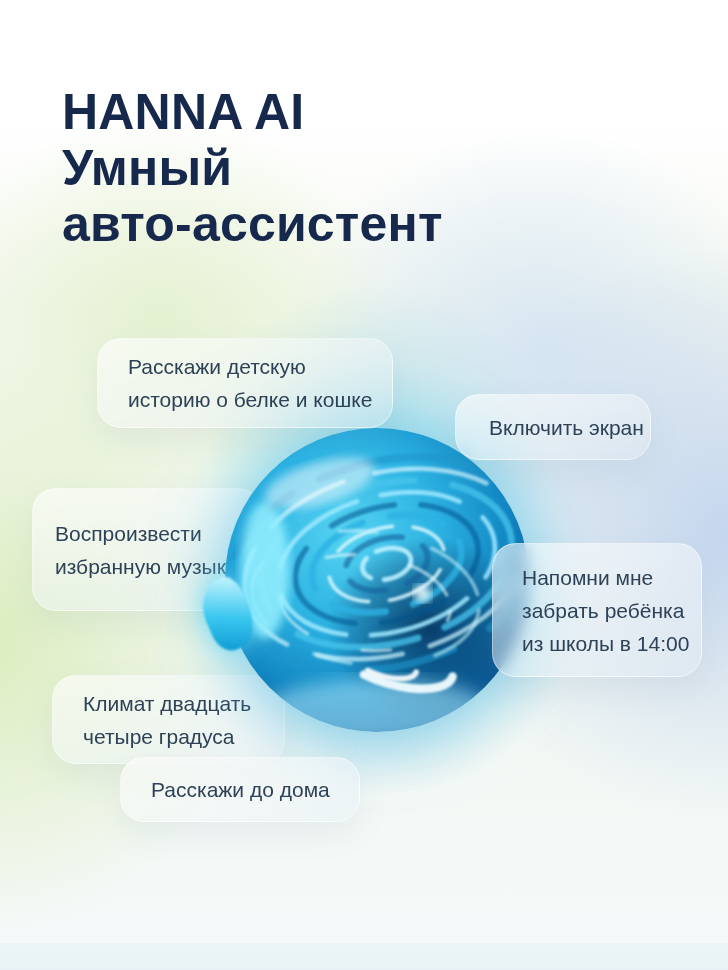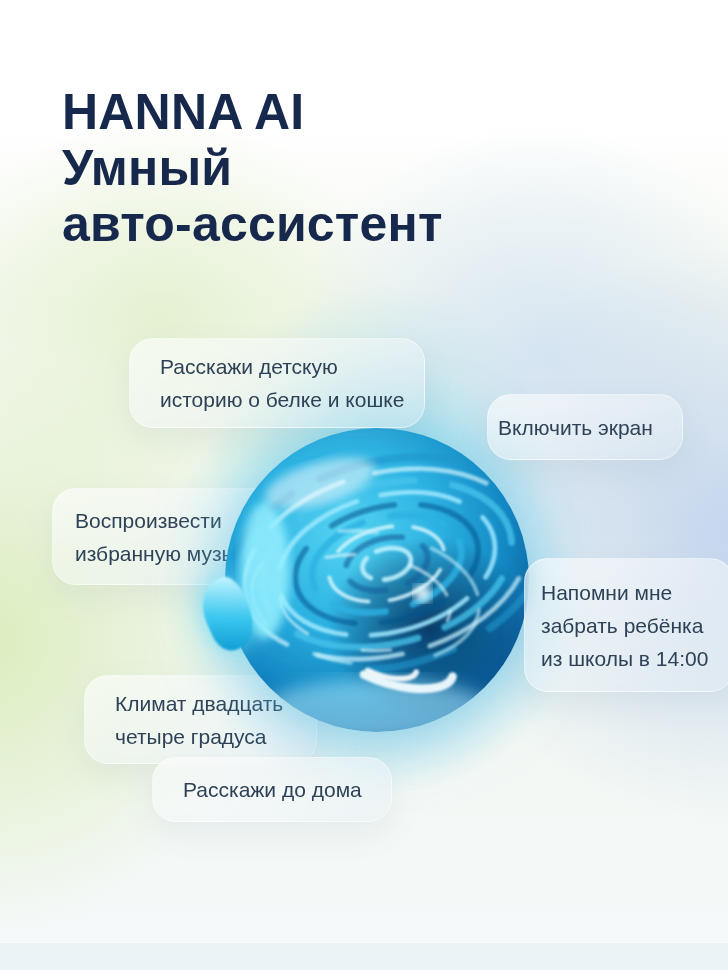--- a/index.html
+++ b/index.html
@@ -61,27 +61,26 @@
     border-radius:24px;
     background:linear-gradient(160deg, rgba(255,255,255,0.60) 0%, rgba(226,237,244,0.38) 100%);
     border:1px solid rgba(255,255,255,0.45);
     box-shadow:0 12px 30px rgba(110,140,160,0.10);
     backdrop-filter:blur(8px) saturate(0.95);
     -webkit-backdrop-filter:blur(8px) saturate(0.95);
     color:#2e4257;
     font-size:21px;line-height:33px;
     z-index:2;
     box-sizing:border-box;
-    margin-left:32px;
   }
   .bubble span{display:block;white-space:nowrap;}
   .b1{left:97px; top:338px; width:296px; height:90px; padding-left:30px;}
-  .b2{left:455px;top:394px; width:196px; height:66px; padding-left:10px;}
-  .b3{left:20px; top:488px; width:230px; height:97px; padding-left:22px; z-index:0;}
-  .b4{left:492px;top:558px; width:210px; height:134px;padding-left:16px;}
+  .b2{left:455px;top:394px; width:196px; height:66px; padding-left:33px;}
+  .b3{left:32px; top:488px; width:230px; height:123px; padding-left:22px; z-index:0;}
+  .b4{left:492px;top:543px; width:210px; height:134px;padding-left:29px;}
   .b5{left:52px; top:675px; width:233px; height:89px; padding-left:30px; z-index:0;}
   .b6{left:120px;top:757px; width:240px; height:65px; padding-left:30px;}
   .b7{left:430px;top:733px; width:270px; height:115px;padding-left:18px;}
 
   .bottom-strip{
     position:absolute;left:0;top:942px;width:728px;height:28px;
     background:linear-gradient(180deg, rgba(188,220,224,0.16) 0%, rgba(203,227,238,0.30) 100%);
     border-top:1px solid rgba(255,255,255,0.55);
     z-index:3;pointer-events:none;
   }

